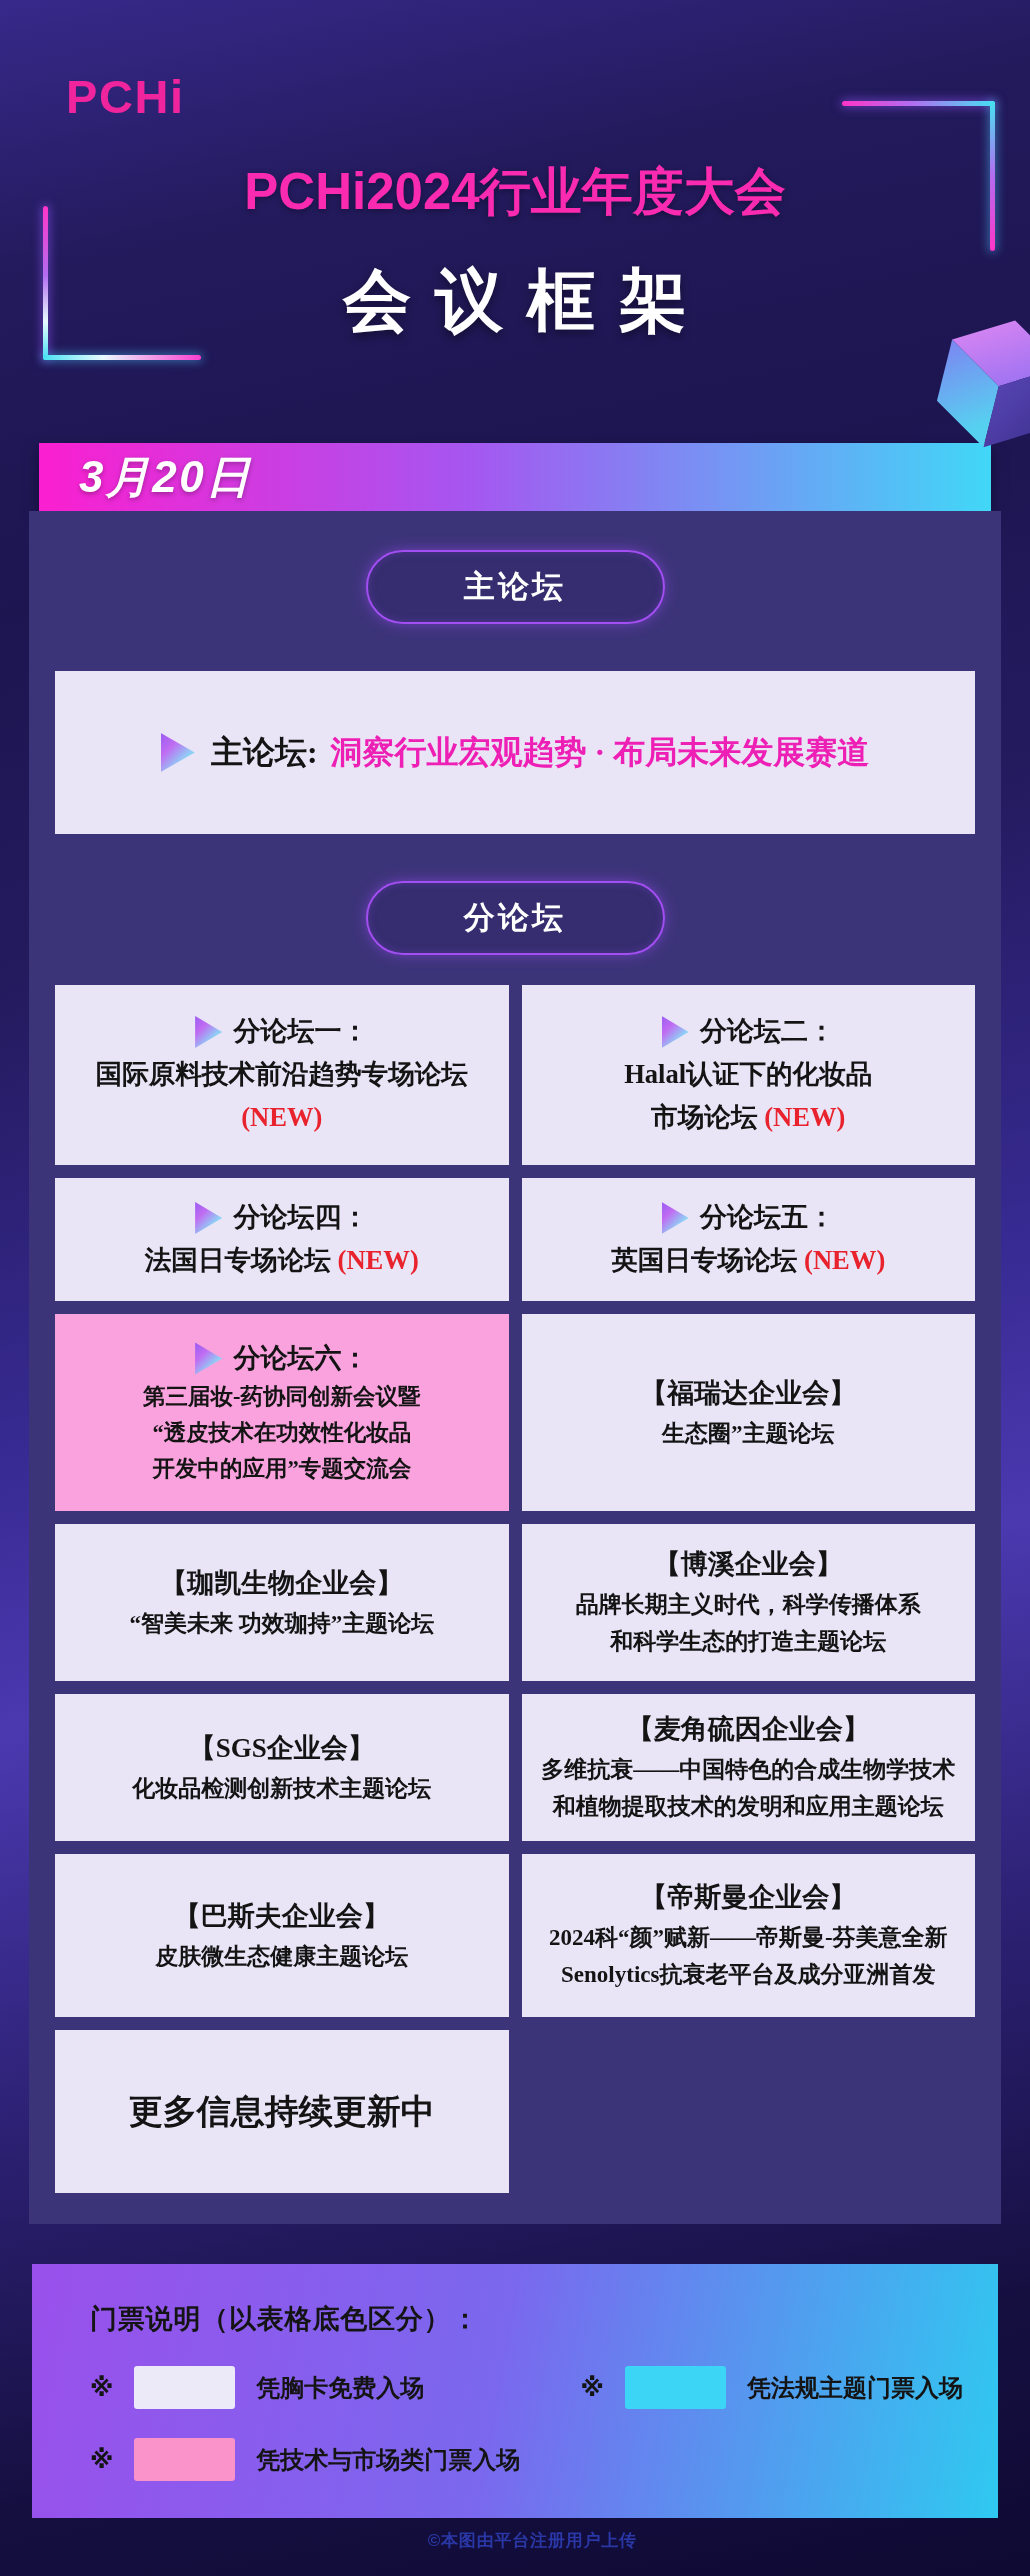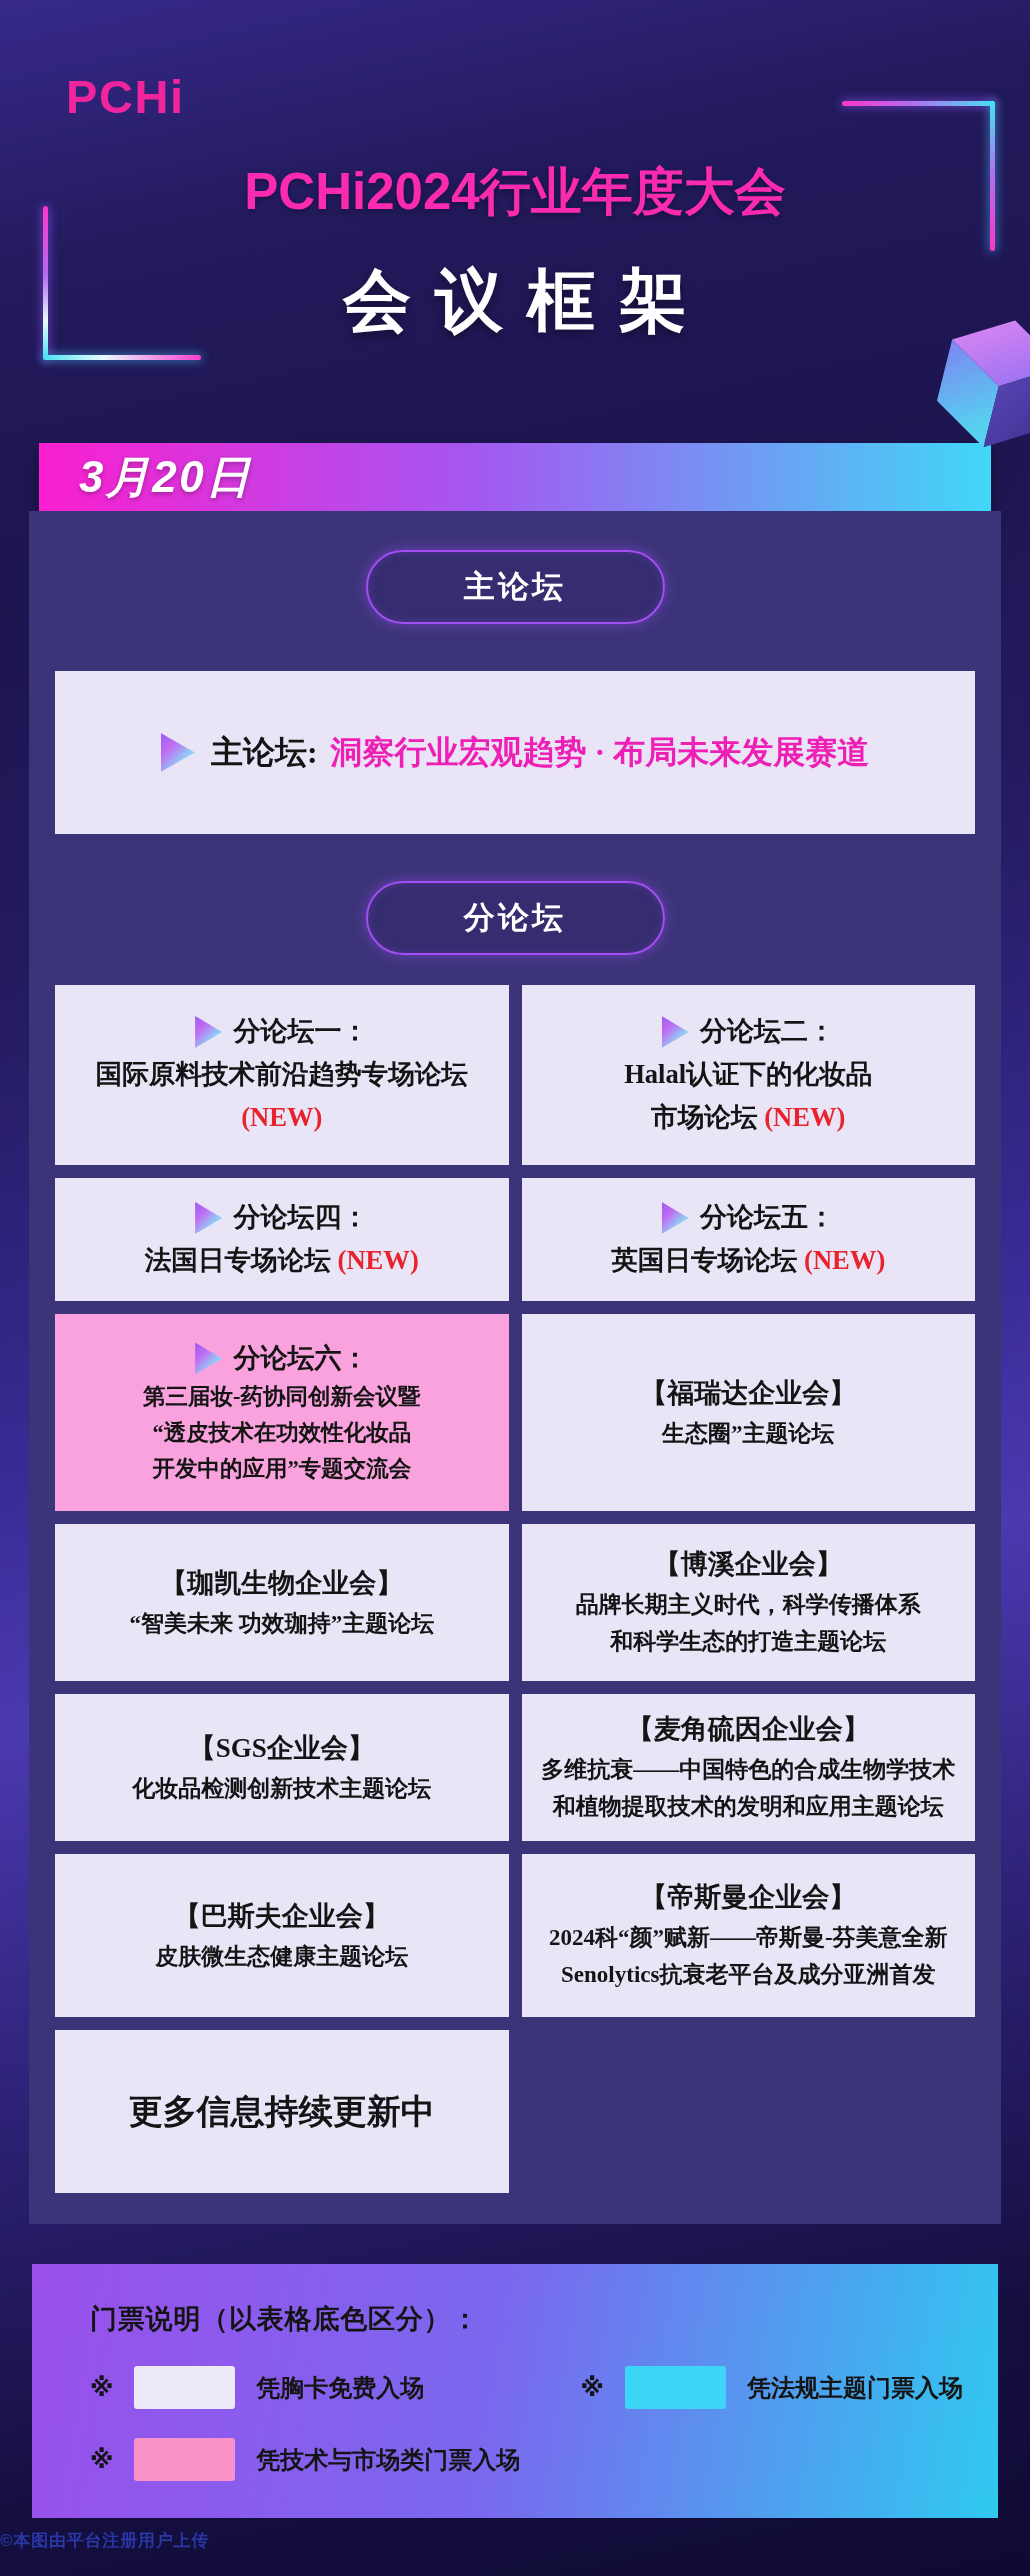--- a/index.html
+++ b/index.html
@@ -70,21 +70,21 @@
   
   .tickets{margin:40px 32px 0;height:254px;box-sizing:border-box;padding:37px 32px 0 58px;
     background:linear-gradient(100deg,#9a50ec 0%,#7a68ee 48%,#2fc9f0 100%);color:#141414;}
   .tickets-title{font-size:27px;font-weight:900;letter-spacing:0.8px;}
   .legend{margin-top:29px;display:grid;grid-template-columns:56% 44%;row-gap:29px;}
   .legend-item{display:flex;align-items:center;gap:21px;}
   .legend-marker{font-size:24px;font-weight:900;}
   .swatch{width:101px;height:43px;border-radius:3.2px;flex:none;}
   .legend-label{font-size:24px;font-weight:700;text-align:center;}
   
-  .footer{height:44px;display:flex;align-items:center;justify-content:flex-start;padding-right:6.4px;}
+  .footer{height:44px;display:flex;align-items:center;justify-content:center;padding-right:6.4px;padding-left:41px;}
   .watermark{font-size:17px;font-weight:700;color:#2a37a6;letter-spacing:0.8px;}
 </style>
 </head>
 <body>
 
 <div class="page">
 
   <div class="header">
     <div class="logo">PCHi</div>
     <div class="neon nl-v"></div>

